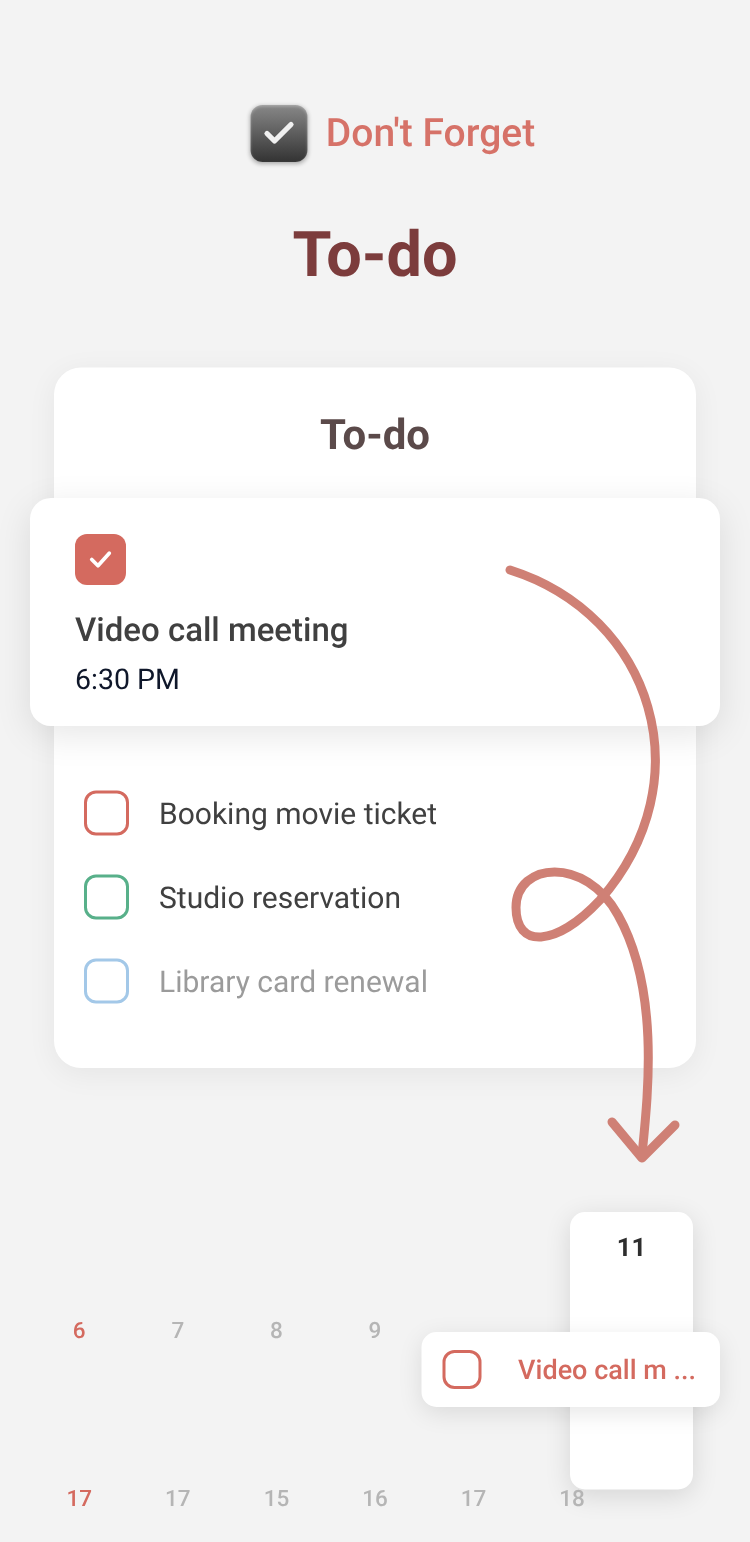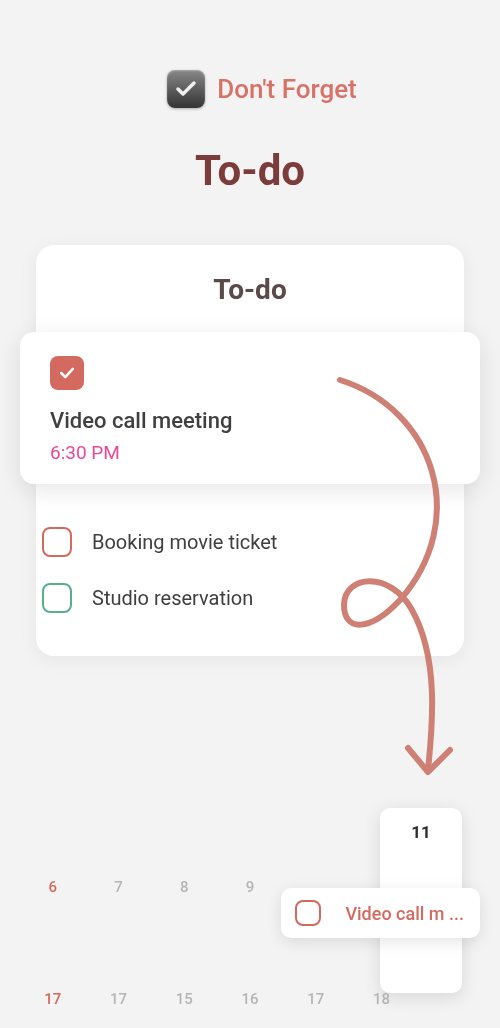--- a/index.html
+++ b/index.html
@@ -89,27 +89,27 @@
 }
 .check-filled svg { width: 20px; height: 20px; }
 .todo-content { flex: 1; }
 .todo-text-main {
   font-size: 22px;
   color: #404040;
   font-weight: 500;
 }
 .todo-time {
   font-size: 19px;
-  color: #ec4899;
+  color: #0f172a;
   margin-top: 8px;
 }
 
 
 .todo-list {
-  padding: 0 6px;
+  padding: 0 20px;
 }
 .todo-item {
   display: flex;
   align-items: center;
   gap: 20px;
   padding: 13px 0;
 }
 .check-empty {
   width: 30px;
   height: 30px;
@@ -228,20 +228,24 @@
   </div>
 
   <div class="todo-list">
     <div class="todo-item">
       <div class="check-empty check-red"></div>
       <span class="todo-text">Booking movie ticket</span>
     </div>
     <div class="todo-item">
       <div class="check-empty check-green"></div>
       <span class="todo-text">Studio reservation</span>
+    </div>
+    <div class="todo-item">
+      <div class="check-empty check-blue"></div>
+      <span class="todo-text muted">Library card renewal</span>
     </div>
   </div>
 </div>
 
 <div class="arrow-wrap">
   <svg viewBox="0 0 180 430" fill="none">
     <path d="M20 10 C 115 40, 150 150, 80 230 C 50 262, 24 262, 24 235 C 24 205, 70 200, 92 240 C 120 290, 112 360, 108 400" stroke="#cf8075" stroke-width="6" stroke-linecap="round" fill="none"></path>
     <path d="M88 378 L108 402 L130 380" stroke="#cf8075" stroke-width="6" stroke-linecap="round" stroke-linejoin="round" fill="none"></path>
   </svg>
 </div>

